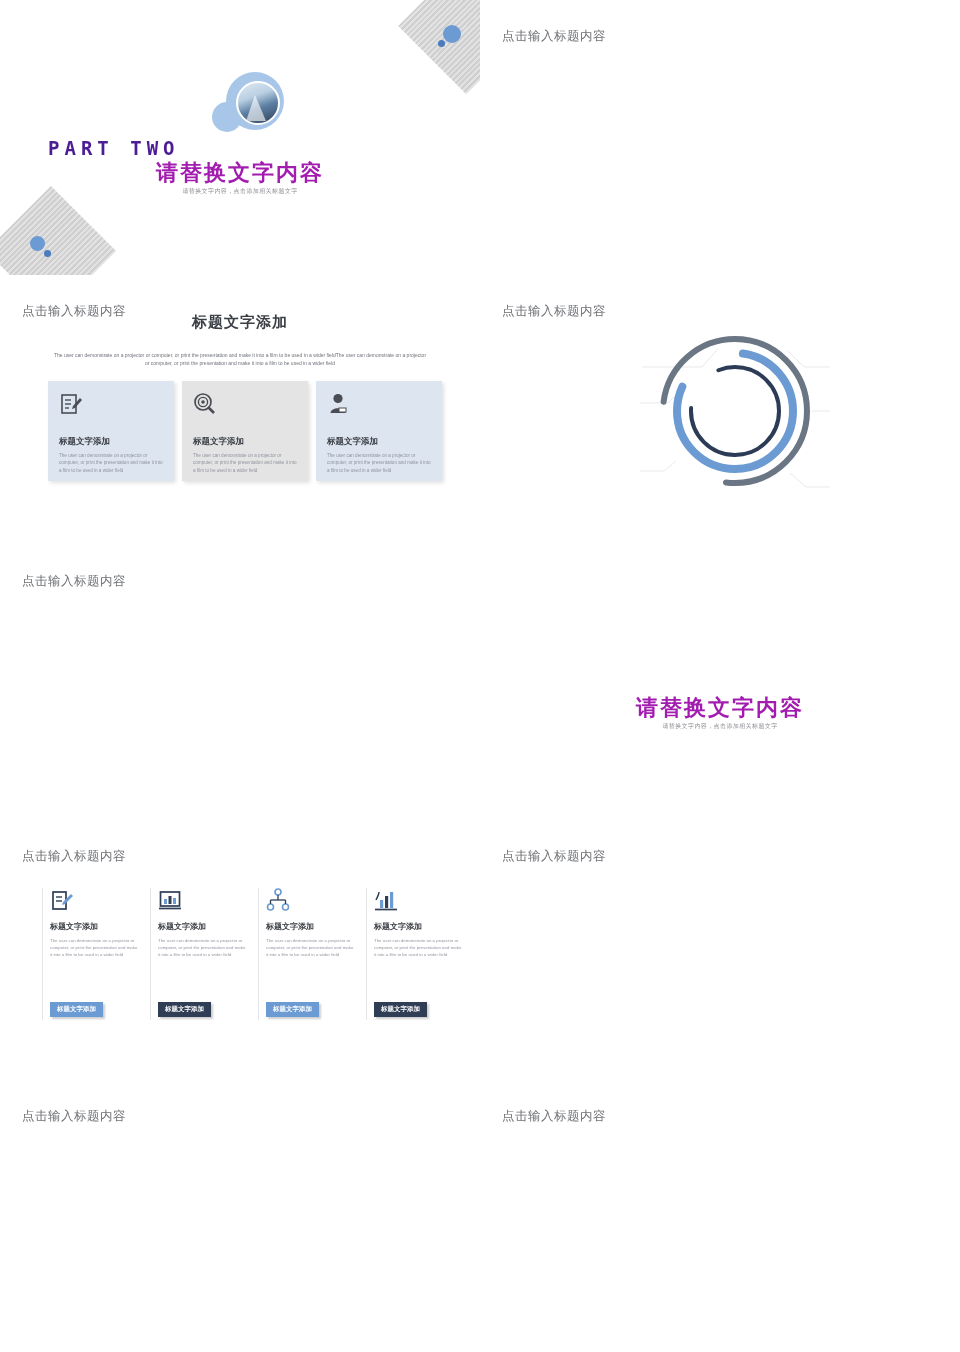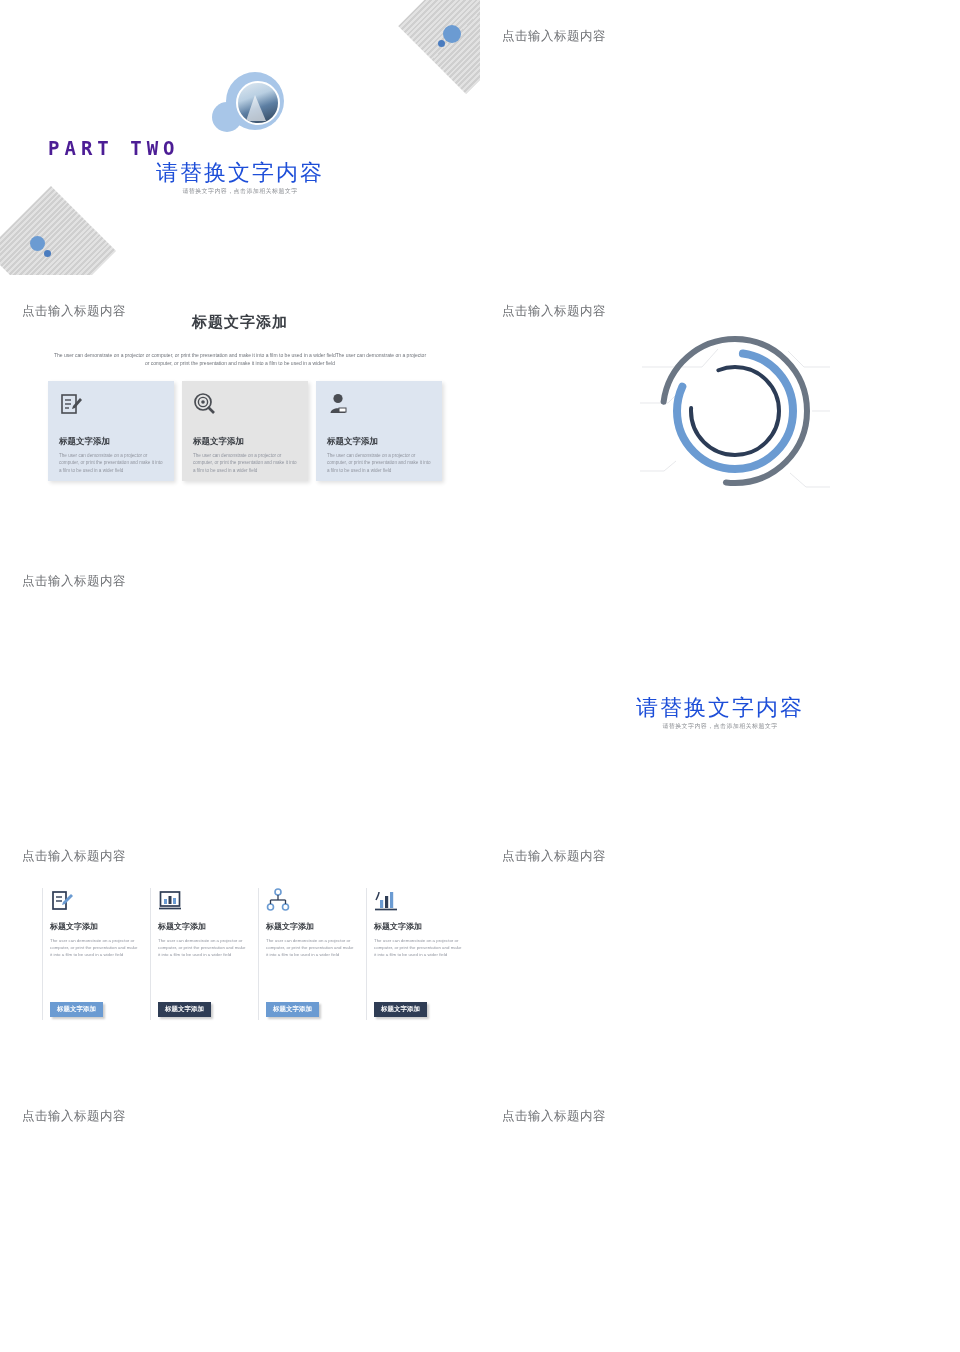--- a/index.html
+++ b/index.html
@@ -47,21 +47,21 @@
     border-bottom:26px solid rgba(255,255,255,.62);
   }
   .cover-en {
     position:absolute; text-align:left; width:100%;
     font-size:19px; font-weight:700; color:#4c1d95; letter-spacing:5px;
     font-family:"DejaVu Sans Mono","Liberation Mono",monospace;
     margin-left:48px;
   }
   .cover-cn {
     position:absolute; text-align:center; width:100%;
-    font-size:22px; font-weight:400; color:#1d4ed8; letter-spacing:2px;
+    font-size:22px; font-weight:700; color:#a21caf; letter-spacing:2px;
   }
   .cover-sub {
     position:absolute; text-align:center; width:100%;
     font-size:6px; color:#8a8d92; letter-spacing:.4px;
   }
 
   
   .card3 {
     position:absolute; width:126px; height:100px; padding:11px 11px;
     box-shadow:2px 2px 4px rgba(0,0,0,.12);

